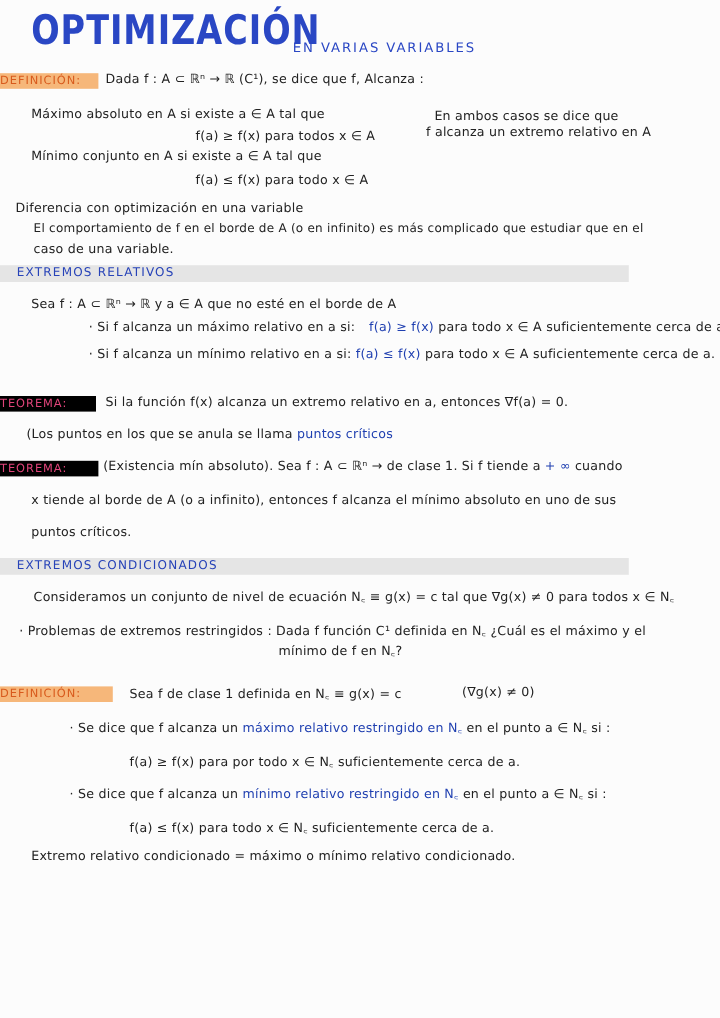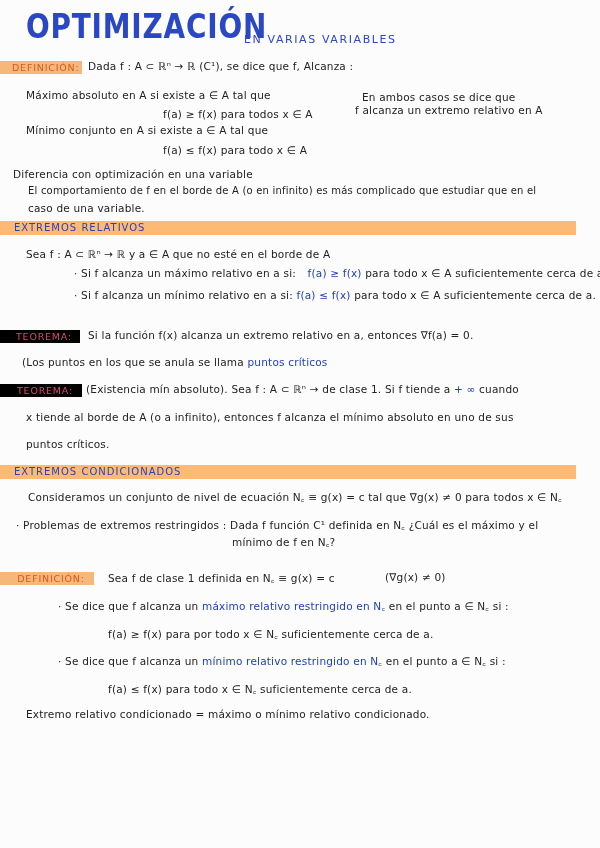--- a/index.html
+++ b/index.html
@@ -19,28 +19,28 @@
       font-weight: bold; font-size: 34px; letter-spacing: 1px;
       color: #2a47c4;
       transform: scaleX(0.82); transform-origin: left top;
     }
     .subtitle {
       left: 244px; top: 33px; font-size: 11px; letter-spacing: 1.6px;
       color: #2a47c4;
     }
     .tag {
       position: absolute; height: 13px; font-size: 9.5px; letter-spacing: 0.8px;
-      line-height: 13px; padding-left: 12px; box-sizing: border-box;
-      text-align: center; padding-right: 4px;
+      line-height: 13px; padding-left: 0; box-sizing: border-box;
+      text-align: left; padding-right: 4px;
     }
     .tag-def { background: #f6b77a; color: #d85a1c; }
     .tag-teo { background: #000000; color: #e0447a; }
     .band {
-      position: absolute; left: 0; width: 576px; height: 14px;
-      background: #fdba74; color: #2743b8; font-size: 10px;
+      position: absolute; left: 0; width: 524px; height: 14px;
+      background: #e5e5e5; color: #2743b8; font-size: 10px;
       letter-spacing: 1px; line-height: 14px;
     }
     .band span { position: absolute; left: 14px; }
   </style>
 </head>
 <body>
 
 <div class="abs title">OPTIMIZACIÓN</div>
 <div class="abs subtitle">EN  VARIAS  VARIABLES</div>
 

